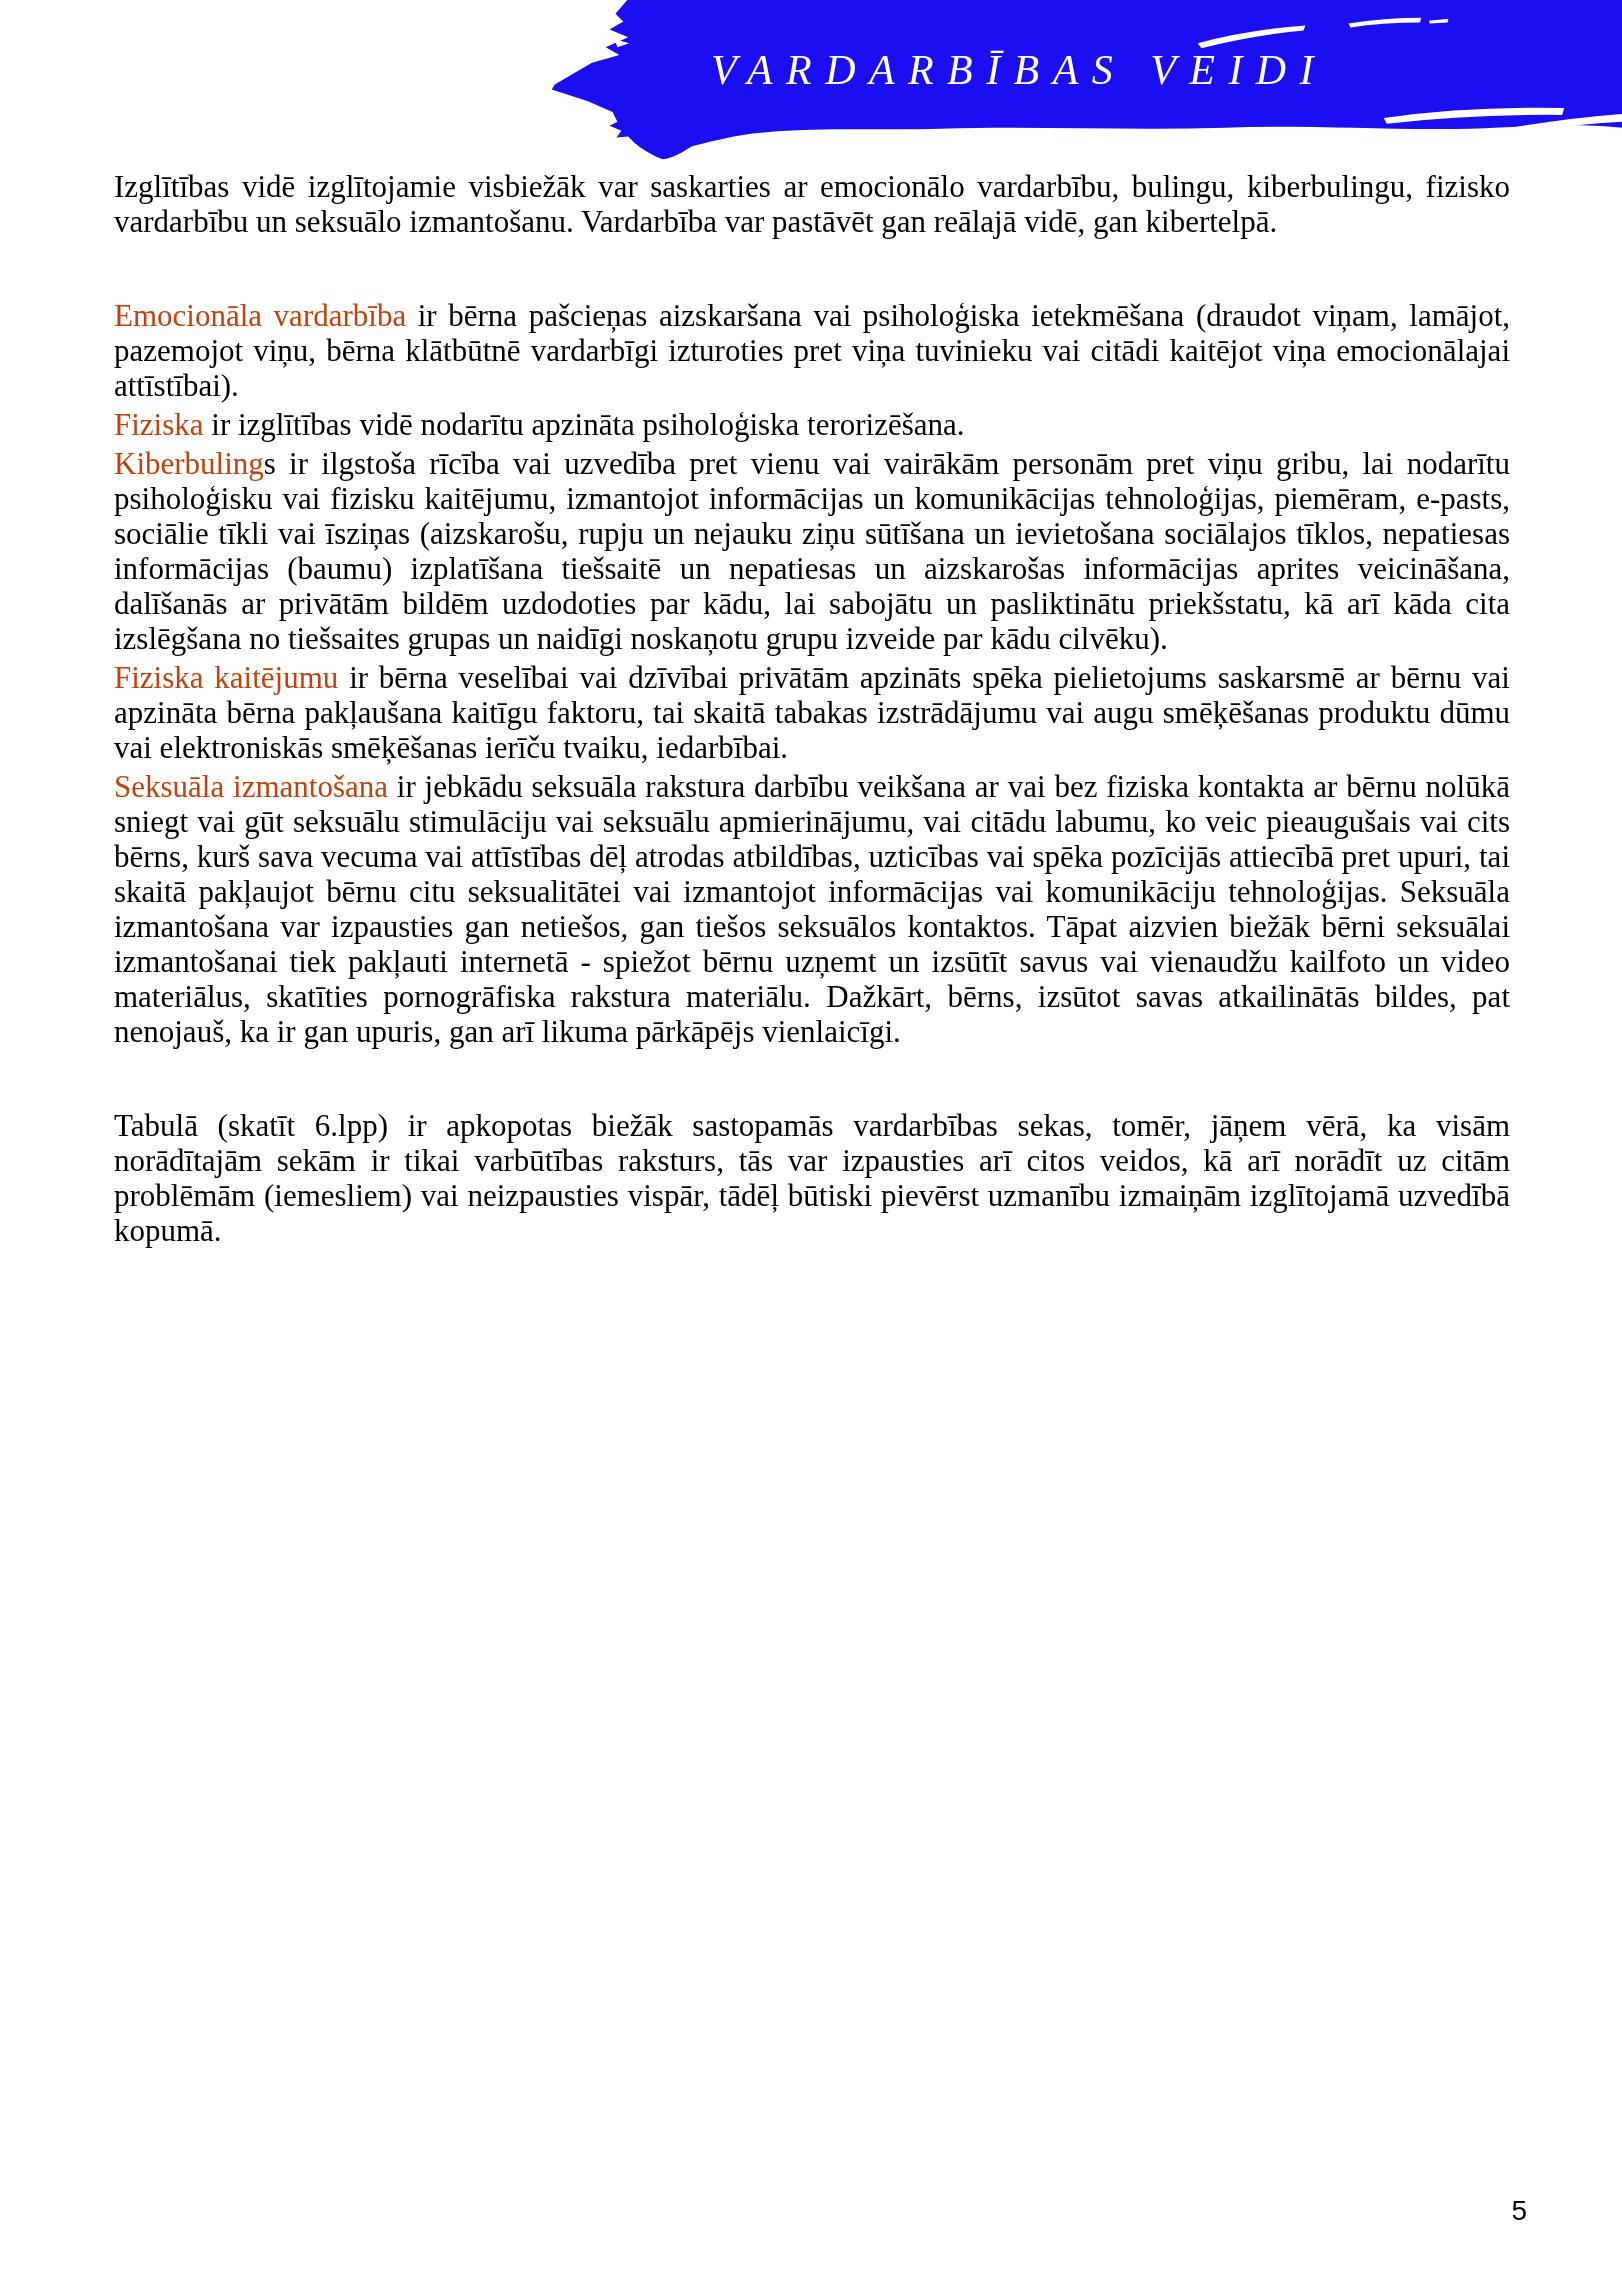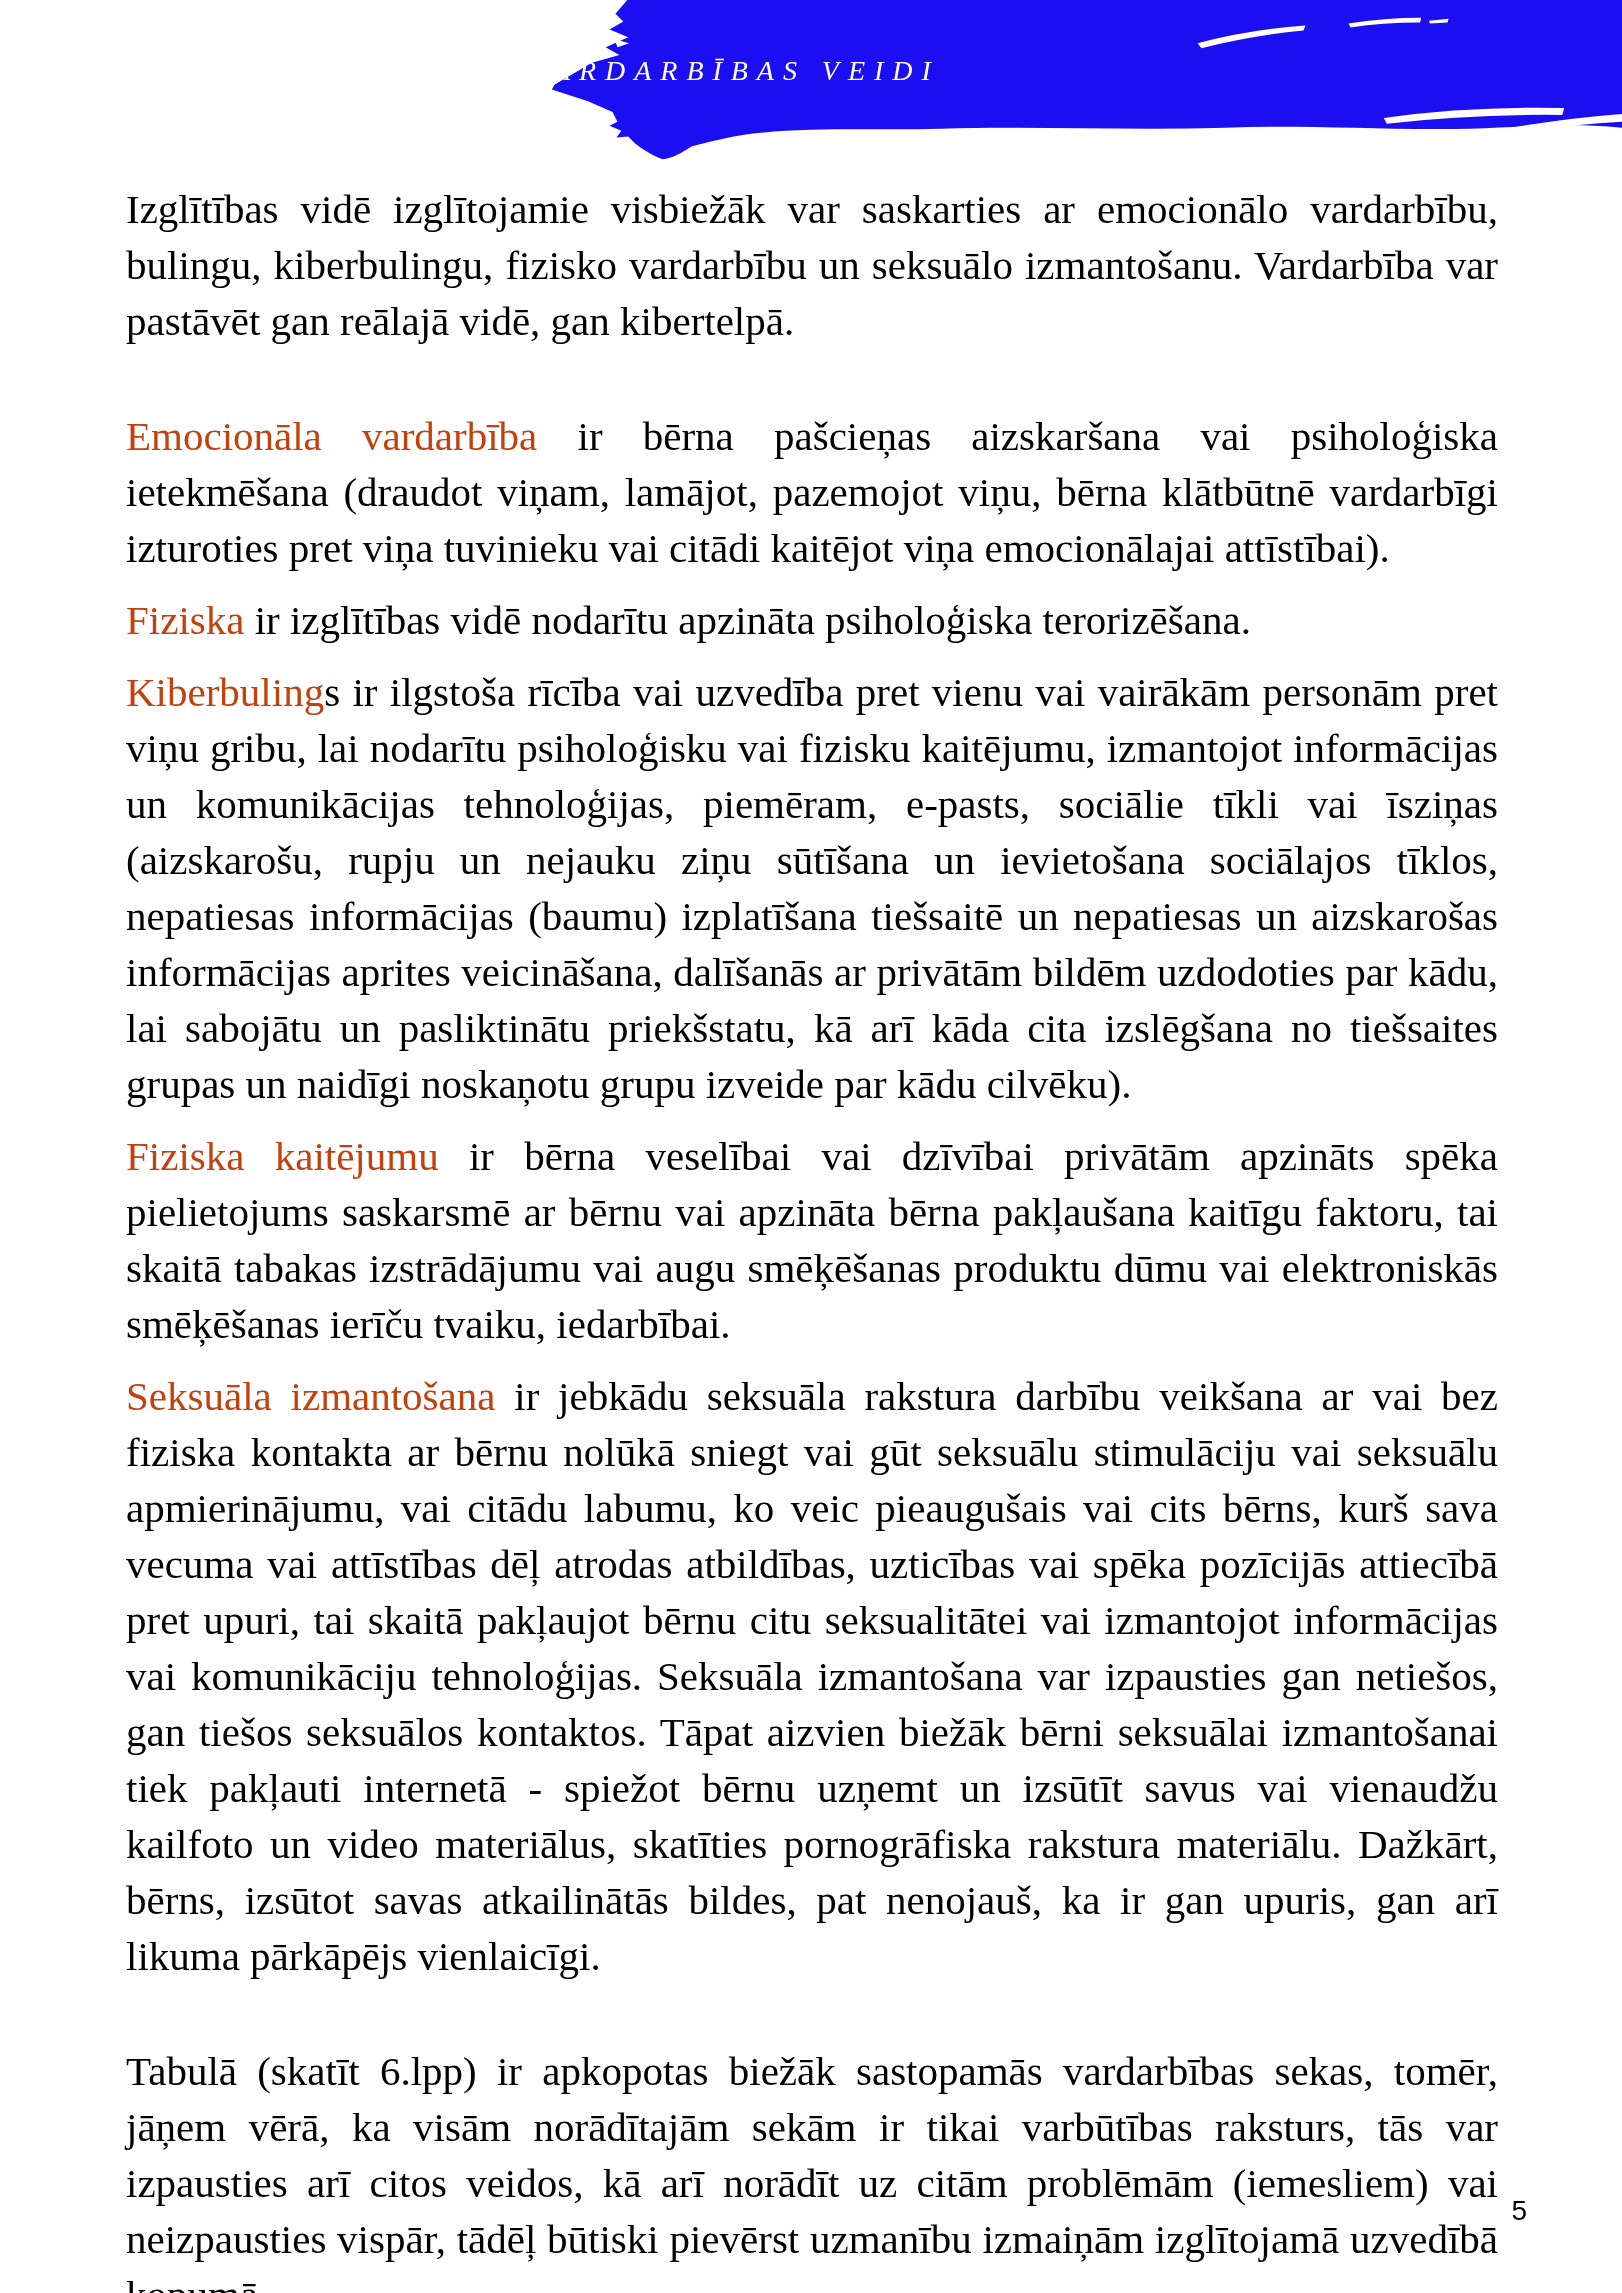--- a/index.html
+++ b/index.html
@@ -24,41 +24,41 @@
     width: 1622px;
     height: 167px;
     pointer-events: none;
   }
   .banner svg { display: block; width: 100%; height: 100%; }
   .banner-title {
     position: absolute;
     top: 51px;
     left: 529px;
     width: 980px;
-    text-align: left;
+    text-align: center;
     font-family: "Liberation Serif", serif;
     font-style: italic;
     font-weight: 400;
-    font-size: 28px;
+    font-size: 42px;
     letter-spacing: 0.32em;
     line-height: 39px;
     color: #ffffff;
     white-space: nowrap;
   }
   
   .content {
     position: absolute;
     top: 165px;
     left: 110px;
     width: 1404px;
   }
   .para {
-    margin: 16px;
-    font-size: 41px;
-    line-height: 56px;
+    margin: 4px;
+    font-size: 31px;
+    line-height: 35px;
     text-align: justify;
     color: #000000;
   }
   .para.gap-after  { margin-bottom: 59px; }
   .para.gap-before { margin-top: 59px; }
   .term {
     font-weight: normal;
     color: #c2410c;
   }
   

